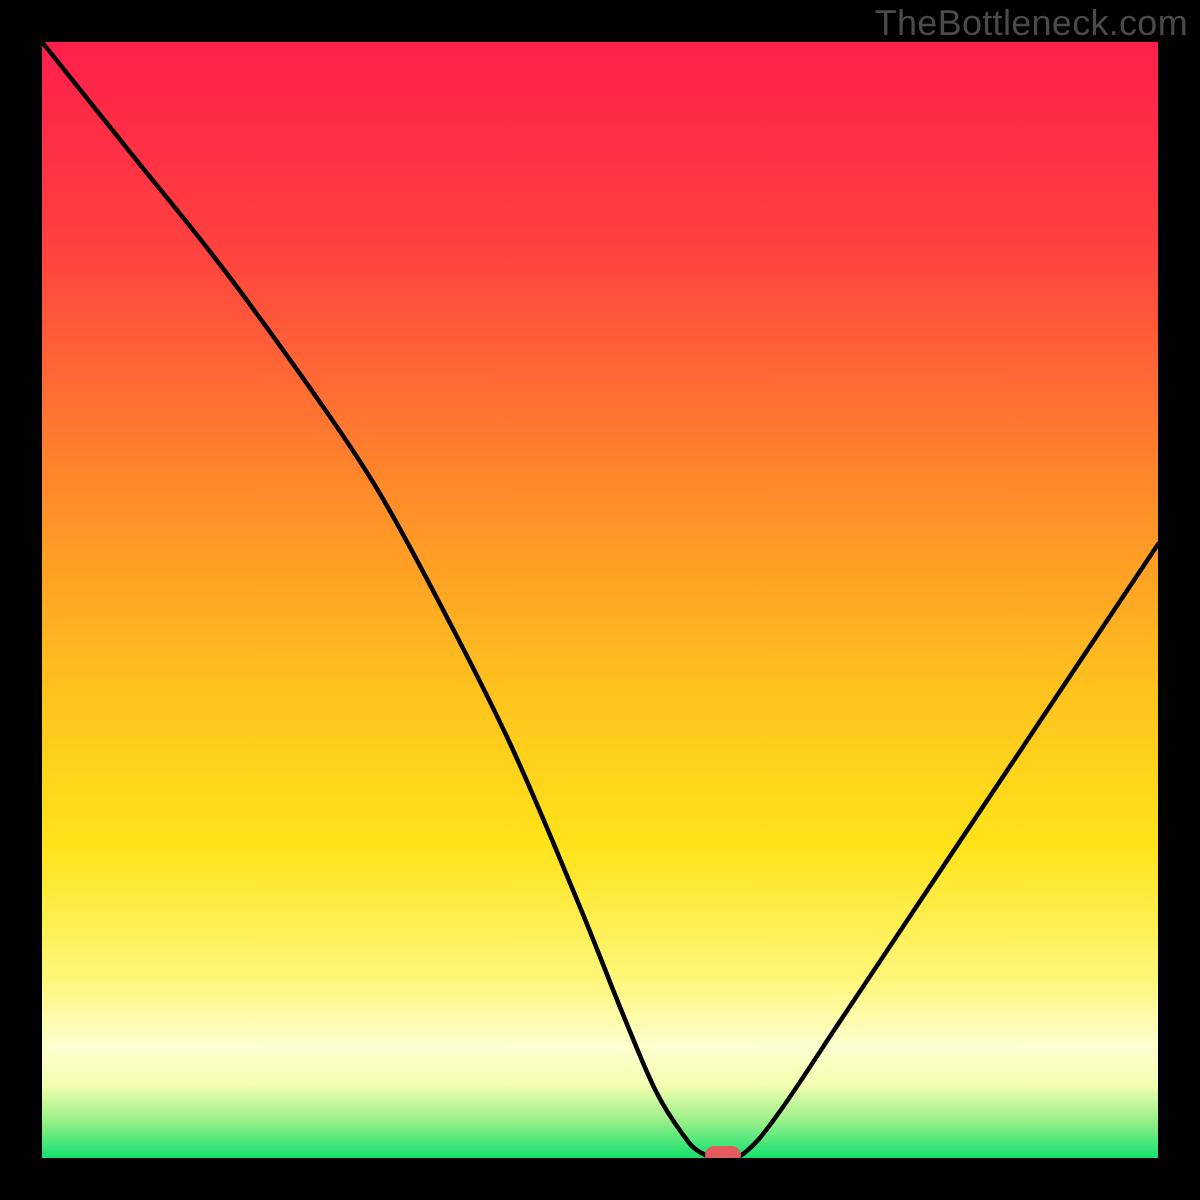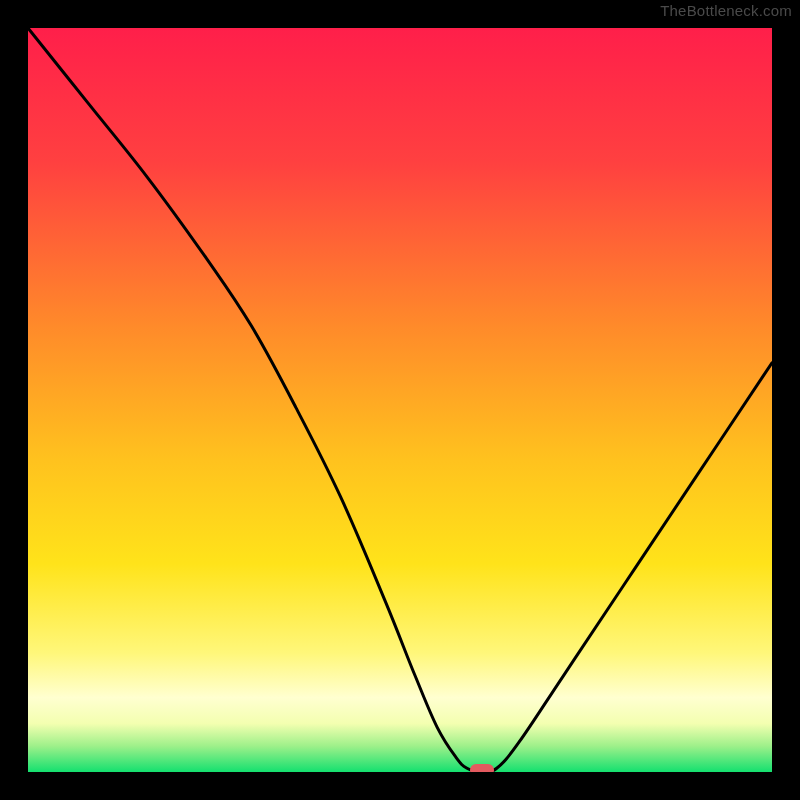--- a/index.html
+++ b/index.html
@@ -15,21 +15,21 @@
     position: relative;
     width: 800px;
     height: 800px;
     background: #000;
   }
   .watermark {
     position: absolute;
     top: 2px;
     right: 8px;
     color: #4a4a4a;
-    font-size: 15px;
+    font-size: 24px;
     font-weight: 500;
     letter-spacing: 0.2px;
     z-index: 50;
     user-select: none;
     margin-left: 40px;
   }
   
   .plot {
     position: absolute;
     left: 28px;

